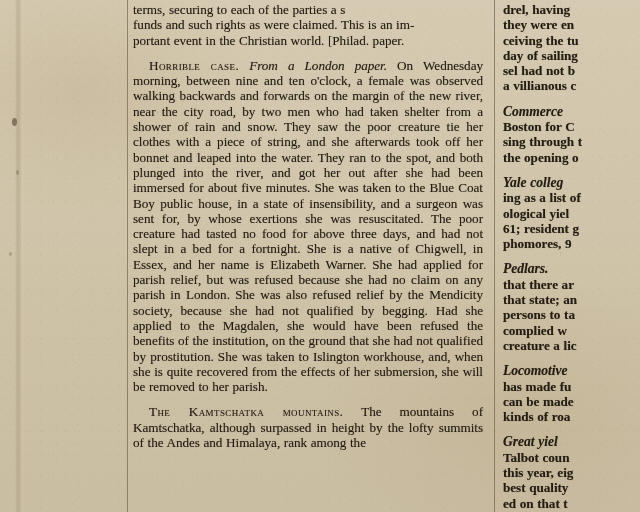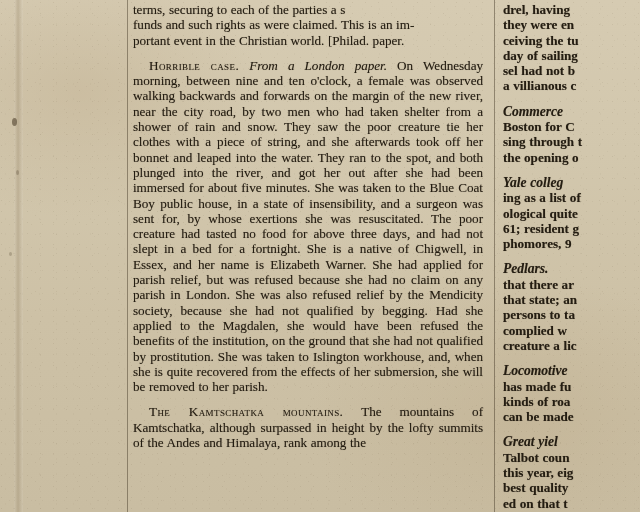--- a/index.html
+++ b/index.html
@@ -165,37 +165,37 @@
 
     <div class="gap"></div>
     <p class="head">Commerce</p>
     <p>Boston for C</p>
     <p>sing through t</p>
     <p>the opening o</p>
 
     <div class="gap"></div>
     <p class="head">Yale colleg</p>
     <p>ing as a list of</p>
-    <p>ological quite</p>
+    <p>ological yiel</p>
     <p>61; resident g</p>
     <p>phomores, 9</p>
 
     <div class="gap"></div>
     <p class="head">Pedlars.</p>
     <p>that there ar</p>
     <p>that state; an</p>
     <p>persons to ta</p>
     <p>complied w</p>
     <p>creature a lic</p>
 
     <div class="gap"></div>
     <p class="head">Locomotive</p>
     <p>has made fu</p>
+    <p>can be made</p>
     <p>kinds of roa</p>
-    <p>can be made</p>
 
     <div class="gap"></div>
     <p class="head">Great yiel</p>
     <p>Talbot coun</p>
     <p>this year, eig</p>
     <p>best quality</p>
     <p>ed on that t</p>
 
   </div>
 

